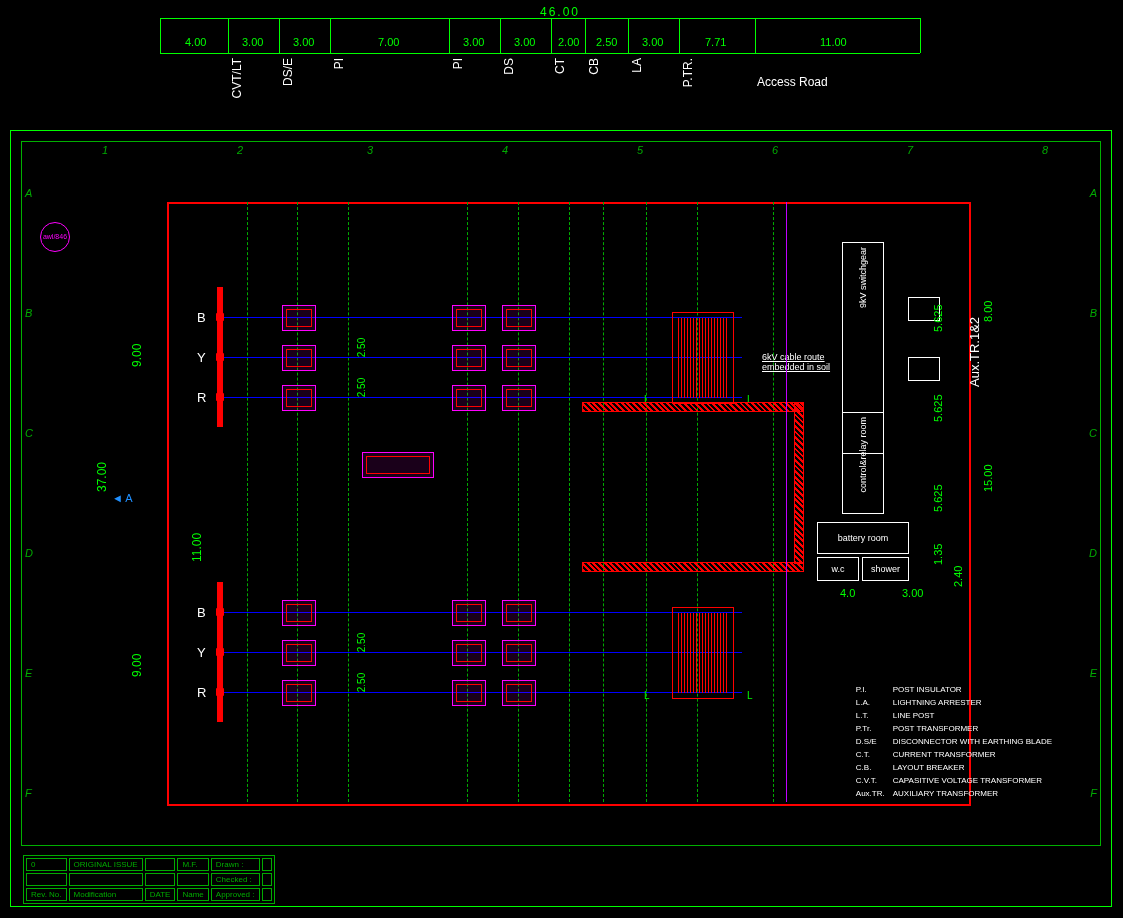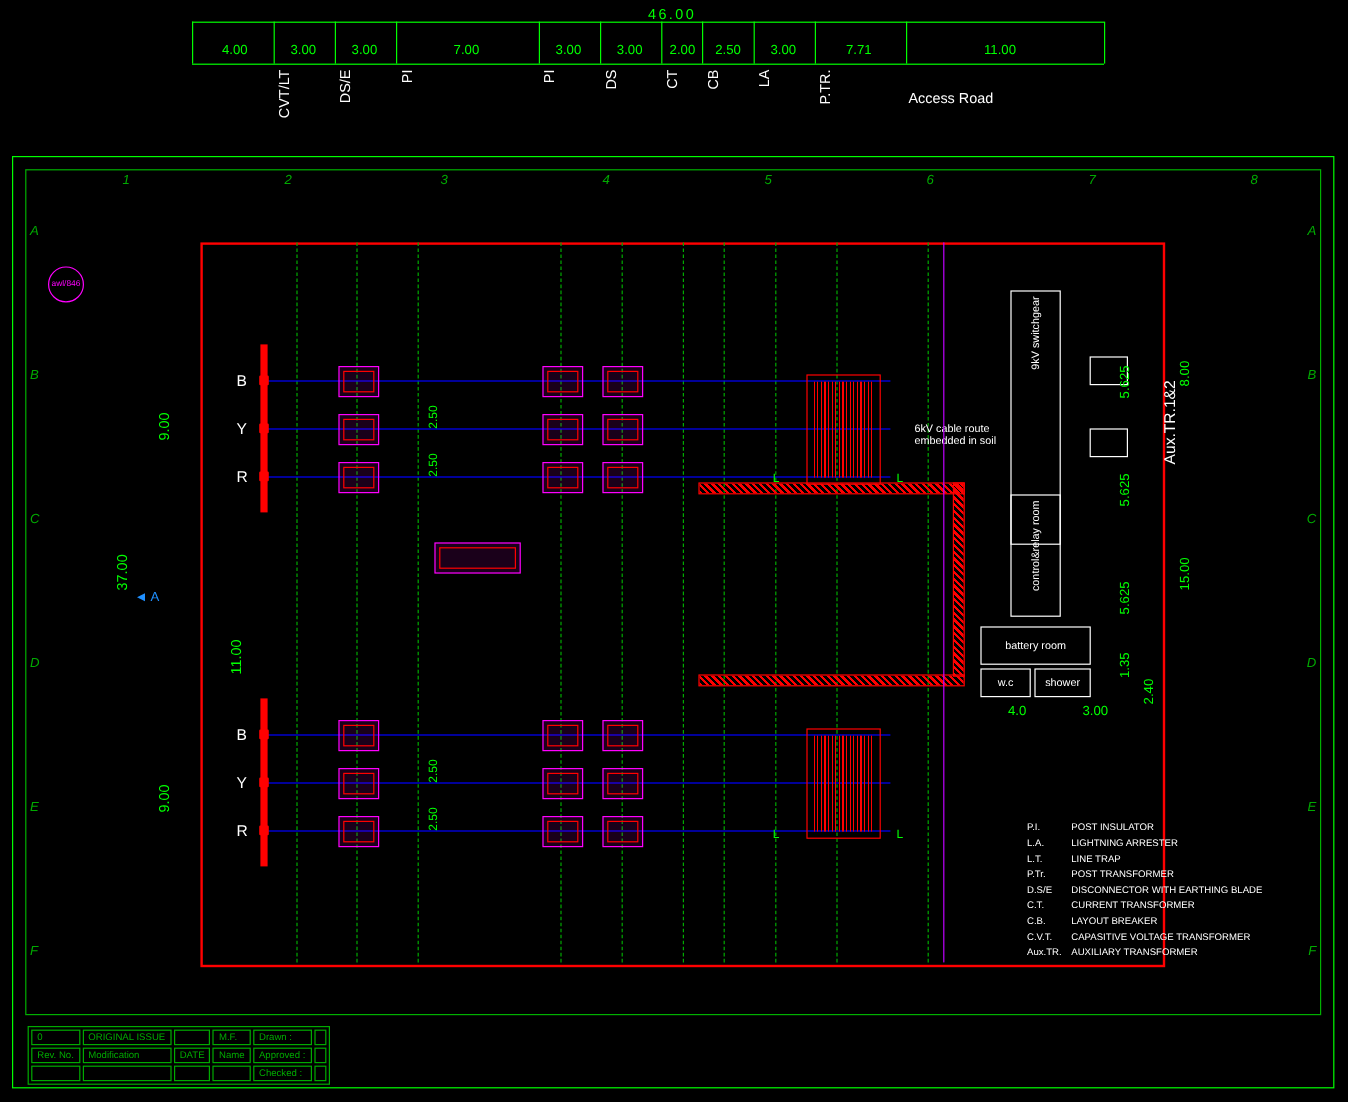--- a/index.html
+++ b/index.html
@@ -30,21 +30,21 @@
   .room{position:absolute;border:1px solid #fff;font-size:9px;color:#fff;text-align:center;}
   .vroom{writing-mode:vertical-rl;transform:rotate(180deg);padding:4px;}
   .rdim{position:absolute;font-size:11px;color:#0f0;}
   .rdim.v{transform:rotate(-90deg);transform-origin:0 0;}
   .legend{position:absolute;right:40px;top:540px;font-size:8px;color:#fff;line-height:11px;}
   .legend td{padding:0 6px 0 0;white-space:nowrap;}
   .legend td:first-child{color:#fff;}
   .title{position:absolute;bottom:5px;left:530px;font-family:serif;font-size:15px;letter-spacing:1px;}
   .titleblock{position:absolute;bottom:2px;left:12px;border:1px solid #0a0;font-size:8px;color:#0a0;}
   .titleblock td{border:1px solid #0a0;padding:1px 4px;white-space:nowrap;}
-  .cable-note{position:absolute;font-size:9px;color:#fff;line-height:10px;}
+  .cable-note{position:absolute;font-size:9px;color:#fff;line-height:10px;text-decoration:underline;}
   .trench{position:absolute;background:repeating-linear-gradient(45deg,#f00 0,#f00 2px,transparent 2px,transparent 4px);border:1px solid #f00;}
   .purpleline{position:absolute;border-left:1px solid #c000ff;}
   .a-arrow{position:absolute;color:#2090ff;font-size:11px;}
   .tr{position:absolute;width:60px;height:90px;border:1px solid #f00;}
   .tr::before{content:"";position:absolute;inset:5px;background:repeating-linear-gradient(90deg,#f00 0,#f00 1px,transparent 1px,transparent 3px);}
   .g25{position:absolute;color:#0f0;font-size:10px;transform:rotate(-90deg);}
   .auxtr{position:absolute;right:30px;width:30px;height:22px;border:1px solid #fff;}
 </style>
 </head>
 <body>
@@ -222,21 +222,21 @@
             <tr>
               <td>P.I.</td>
               <td>POST INSULATOR</td>
             </tr>
         <tr>
               <td>L.A.</td>
               <td>LIGHTNING ARRESTER</td>
             </tr>
         <tr>
               <td>L.T.</td>
-              <td>LINE TRAP</td>
+              <td>LINE POST</td>
             </tr>
         <tr>
               <td>P.Tr.</td>
               <td>POST TRANSFORMER</td>
             </tr>
         <tr>
               <td>D.S/E</td>
               <td>DISCONNECTOR WITH EARTHING BLADE</td>
             </tr>
         <tr>
@@ -261,33 +261,33 @@
   </div>
 
   <table class="titleblock">
     <tbody>
     <tr>
           <td>0</td>
           <td>ORIGINAL ISSUE</td>
           <td></td>
           <td>M.F.</td>
           <td>Drawn :</td>
+          <td></td>
+        </tr>
+    <tr>
+          <td></td>
+          <td></td>
+          <td></td>
+          <td></td>
+          <td>Checked :</td>
           <td></td>
         </tr>
     <tr>
           <td>Rev. No.</td>
           <td>Modification</td>
           <td>DATE</td>
           <td>Name</td>
           <td>Approved :</td>
           <td></td>
         </tr>
-    <tr>
-          <td></td>
-          <td></td>
-          <td></td>
-          <td></td>
-          <td>Checked :</td>
-          <td></td>
-        </tr>
   </tbody>
     </table>
 </div>
 
 </body></html>

